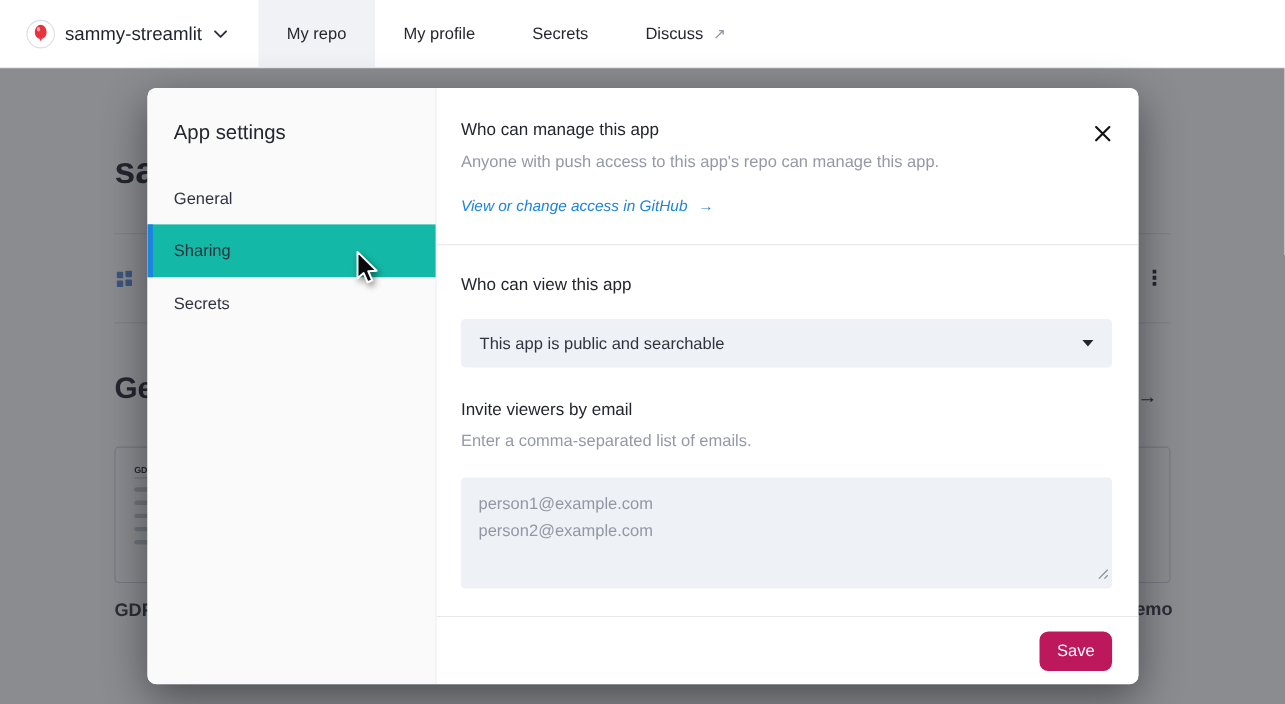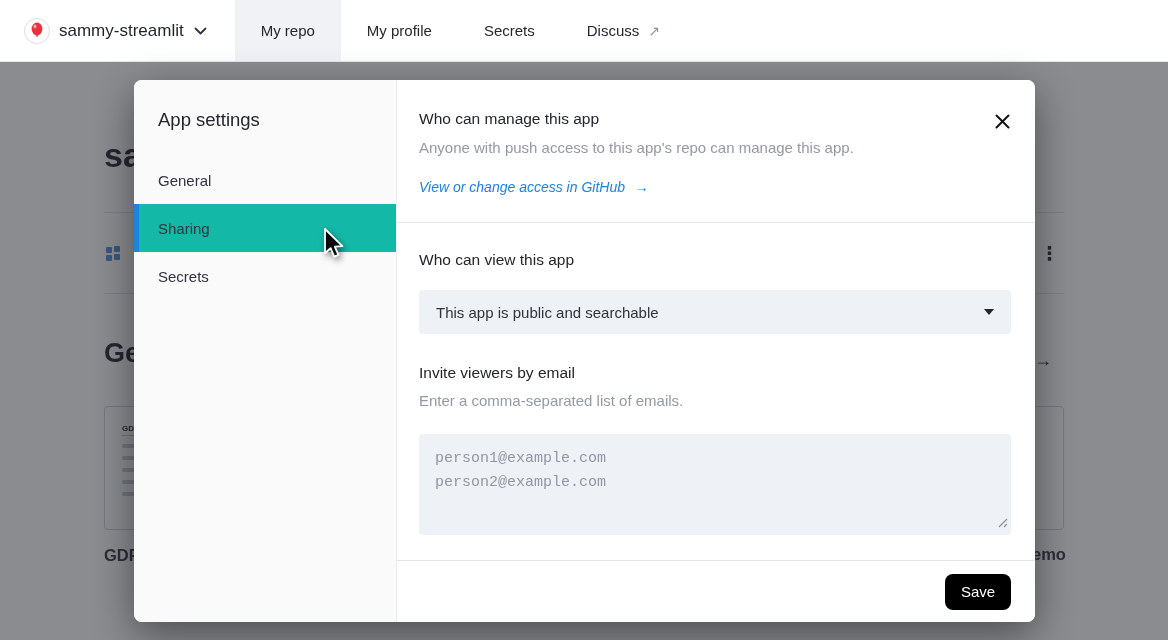--- a/index.html
+++ b/index.html
@@ -68,27 +68,27 @@
                 display:flex; align-items:center; padding:0 17px; font-size:15px; color:#31333f; cursor:pointer; }
   .select-box .caret { margin-left:auto; width:0; height:0; border-left:5px solid transparent;
                        border-right:5px solid transparent; border-top:6px solid #24262e; }
   .invite-title { margin-top:30px; }
   .invite-desc { margin-top:10px; }
   .ta-wrap { position:relative; margin-top:25px; height:101px; }
   .ta-wrap textarea { width:100%; height:101px; background:#eef1f5; border:none; border-radius:4px;
                       resize:none; padding:14px 16px; font-family:"Liberation Mono","DejaVu Sans Mono",monospace;
                       font-size:15px; color:#31333f; outline:none; }
   .fake-placeholder { position:absolute; left:16px; top:13px; white-space:pre-line; pointer-events:none;
-                      font-family:Liberation Mono, monospace; font-size:15px;
+                      font-family:Liberation Sans, sans-serif; font-size:15px;
                       line-height:24px; color:#9297a4; }
   .resize-handle { position:absolute; right:3px; bottom:3px; pointer-events:none; }
 
   .modal-footer { margin-top:auto; height:62px; border-top:1px solid #e6e6e9; display:flex;
                   align-items:center; justify-content:flex-end; padding-right:24px; }
-  .save-btn { width:66px; height:36px; background:#000000; color:#fff; border:none; border-radius:8px;
+  .save-btn { width:66px; height:36px; background:#be185d; color:#fff; border:none; border-radius:8px;
               font-size:15px; font-family:inherit; cursor:pointer; }
 
   
   .cursor { position:absolute; left:322px; top:228px; z-index:30; pointer-events:none;
             filter:drop-shadow(2px 3px 3px rgba(0,0,0,0.45)); }
 </style>
 </head>
 <body>
 
 <div class="stage">

